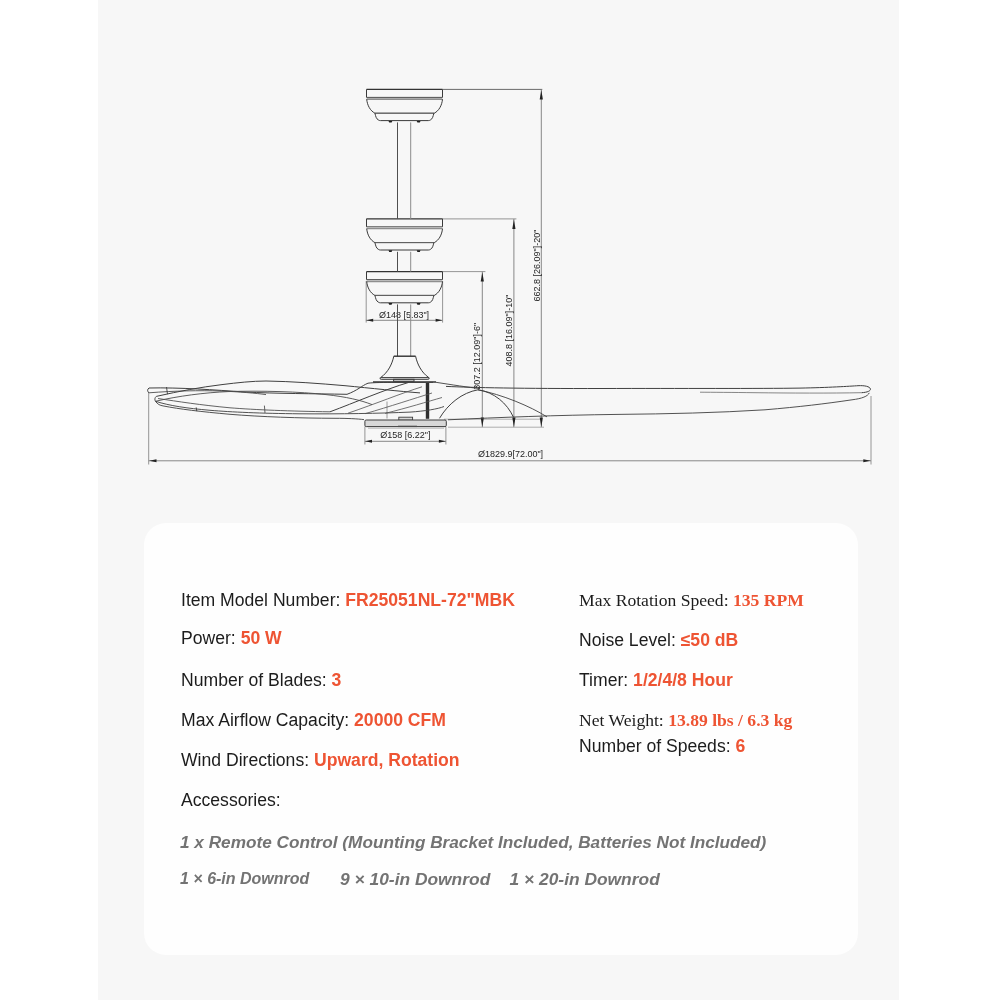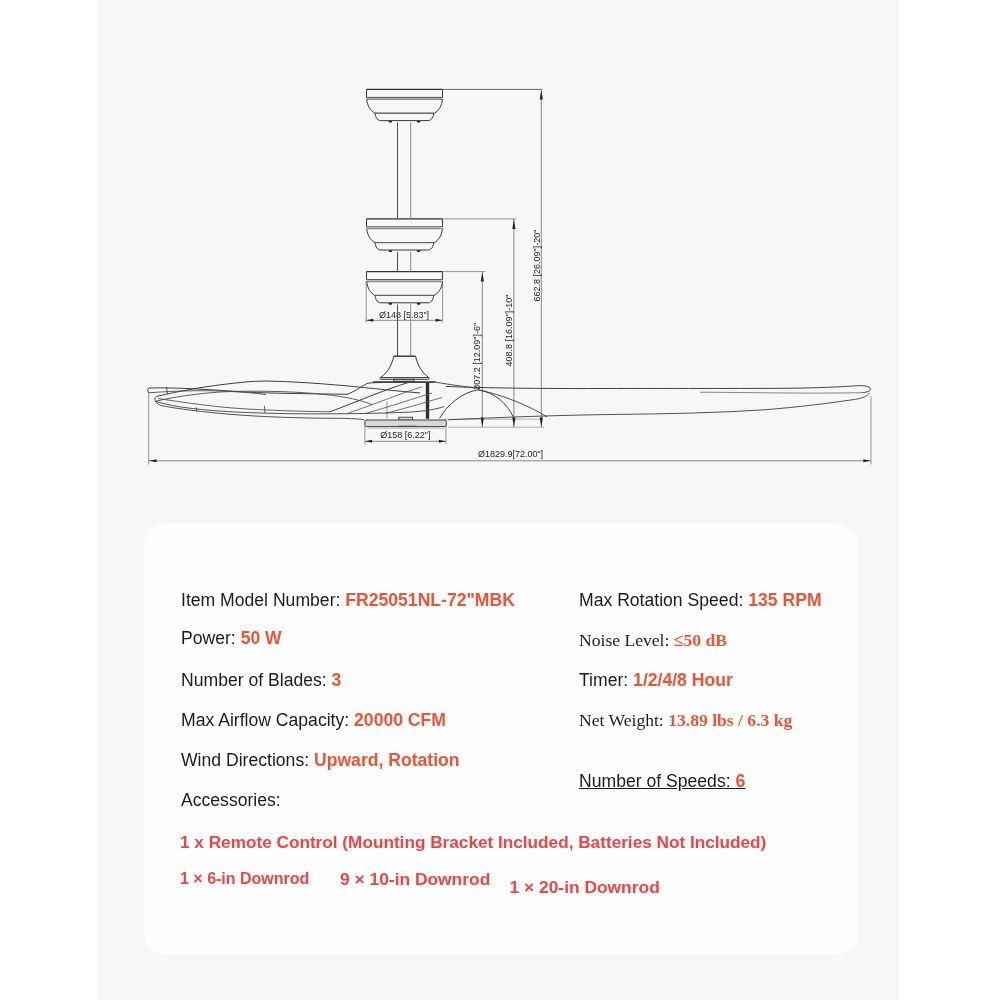--- a/index.html
+++ b/index.html
@@ -3,21 +3,21 @@
 <meta charset="utf-8">
 <style>
 html,body{margin:0;padding:0;}
 body{width:1000px;height:1000px;background:#ffffff;position:relative;overflow:hidden;
      font-family:"Liberation Sans", sans-serif;}
 #panel{position:absolute;left:98px;top:0;width:801px;height:1000px;background:#f7f7f7;}
 #svgwrap{position:absolute;left:0;top:0;width:1000px;height:1000px;}
 #card{position:absolute;left:144px;top:523px;width:714px;height:432px;background:#fefefe;border-radius:22px;}
 .row{position:absolute;font-size:17.6px;line-height:18px;color:#1c1c1c;white-space:pre;}
 .v{color:#ee5433;font-weight:bold;}
-.o{color:#ef4444;font-weight:bold;}
+.o{color:#737373;font-weight:bold;font-style:italic;}
 </style>
 </head>
 <body>
 
 <div id="panel"></div>
 <div id="svgwrap">
 <svg width="1000" height="1000" viewBox="0 0 1000 1000">
 <g fill="none" stroke-linecap="butt">
 
   <line x1="442.5" y1="89.4" x2="542.3" y2="89.4" stroke="#6a6a6a" stroke-width="1"></line>
@@ -210,37 +210,37 @@
 <line x1="398" y1="426.4" x2="417" y2="426.4" stroke="#4c4c4c" stroke-width="1.4"></line>
 
 <line x1="368" y1="428.2" x2="444" y2="428.2" stroke="#bdbdbd" stroke-width="1.2"></line>
 </svg>
 </div>
 
 <div id="card"></div>
 
 <div class="row" style="left:181px;top:590.7px;">Item Model Number: <span class="v">FR25051NL-72"MBK</span></div>
 
-<div class="row" style="left:579px;top:590.7px;">Max Rotation Speed: <span class="v">135 RPM</span></div>
+<div class="row" style="left:579px;top:590.7px;font-family:Liberation Serif, serif;">Max Rotation Speed: <span class="v">135 RPM</span></div>
 
 <div class="row" style="left:181px;top:629px;">Power: <span class="v">50 W</span></div>
 
-<div class="row" style="left:579px;top:630.7px;font-family:Liberation Serif, serif;">Noise Level: <span class="v">≤50 dB</span></div>
+<div class="row" style="left:579px;top:630.7px;">Noise Level: <span class="v">≤50 dB</span></div>
 
 <div class="row" style="left:181px;top:670.9px;text-align:right;">Number of Blades: <span class="v">3</span></div>
 
 <div class="row" style="left:579px;top:670.9px;">Timer: <span class="v">1/2/4/8 Hour</span></div>
 
 <div class="row" style="left:181px;top:711px;">Max Airflow Capacity: <span class="v">20000 CFM</span></div>
 
 <div class="row" style="left:579px;top:711px;font-family:Liberation Serif, serif;">Net Weight: <span class="v">13.89 lbs / 6.3 kg</span></div>
 
 <div class="row" style="left:181px;top:750.7px;">Wind Directions: <span class="v">Upward, Rotation</span></div>
 
-<div class="row" style="left:579px;top:772px;text-decoration:underline;">Number of Speeds: <span class="v">6</span></div>
+<div class="row" style="left:579px;top:737px;">Number of Speeds: <span class="v">6</span></div>
 
 <div class="row" style="left:181px;top:791.2px;">Accessories:</div>
 
 <div class="row o" style="left:180px;top:833px;font-size:17.2px;">1 x Remote Control (Mounting Bracket Included, Batteries Not Included)</div>
 
 <div class="row o" style="left:180px;top:870.2px;font-size:16px;">1 × 6-in Downrod</div>
 <div class="row o" style="left:340px;top:870.2px;font-size:17.4px;">9 × 10-in Downrod</div>
-<div class="row o" style="left:509.5px;top:870.2px;font-size:17.4px;margin-top:8px;">1 × 20-in Downrod</div>
+<div class="row o" style="left:509.5px;top:870.2px;font-size:17.4px;">1 × 20-in Downrod</div>
 
 </body></html>

